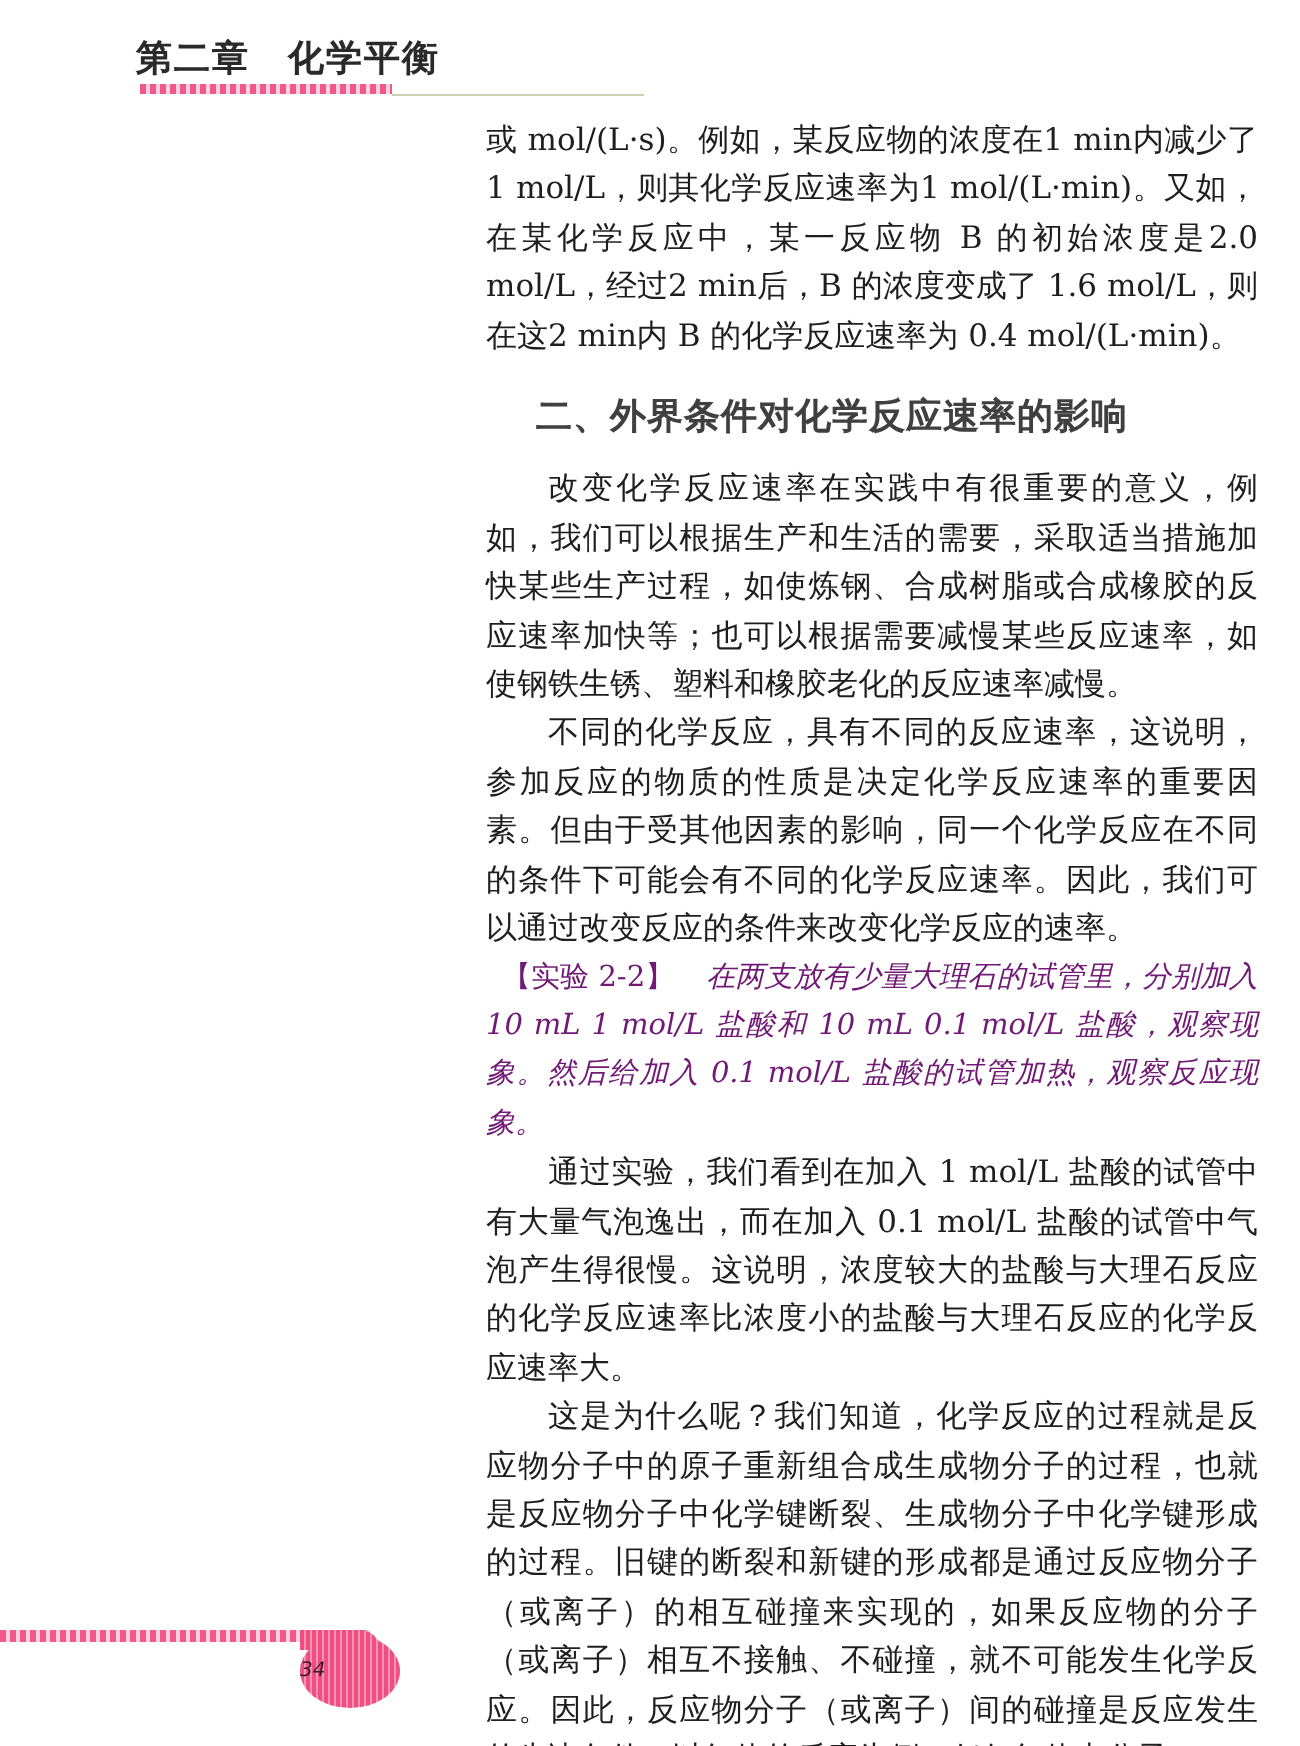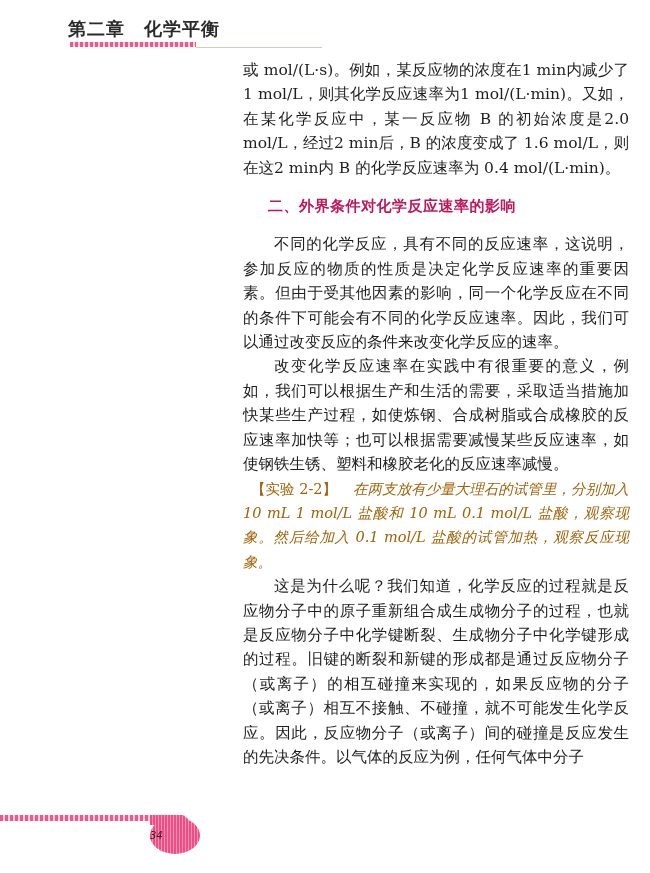--- a/index.html
+++ b/index.html
@@ -52,34 +52,34 @@
     text-align: justify;
   }
   .content p {
     margin: 0;
   }
   .content .indent {
     text-indent: 2em;
   }
   .section-heading {
     margin: 16px 0 12px 25px !important;
-    font-family: Liberation Mono, monospace;
+    font-family: Liberation Sans, sans-serif;
     font-weight: bold;
-    font-size: 15px;
-    color: #be185d;
+    font-size: 18px;
+    color: #404040;
     letter-spacing: 0.5px;
   }
   .subheading {
     padding-left: 2em;
     font-size: 14.5px;
   }
   .experiment {
     font-size: 14.5px;
     font-style: italic;
-    color: #a16207;
+    color: #701a75;
   }
   .experiment .exp-label {
     font-style: normal;
     margin-right: 16px;
     padding-left: 8px;
   }
   .footer-bar {
     position: absolute;
     left: 0;
     top: 815px;
@@ -120,26 +120,27 @@
 
 <div class="chapter-header">第二章　化学平衡</div>
 <div class="header-bar"></div>
 <div class="header-rule"></div>
 
 <div class="content">
   <p>或 mol/(L·s)。例如，某反应物的浓度在1 min内减少了1 mol/L，则其化学反应速率为1 mol/(L·min)。又如，在某化学反应中，某一反应物 B 的初始浓度是2.0 mol/L，经过2 min后，B 的浓度变成了 1.6 mol/L，则在这2 min内 B 的化学反应速率为 0.4 mol/(L·min)。</p>
 
   <p class="section-heading">二、外界条件对化学反应速率的影响</p>
 
+  <p class="indent">改变化学反应速率在实践中有很重要的意义，例如，我们可以根据生产和生活的需要，采取适当措施加快某些生产过程，如使炼钢、合成树脂或合成橡胶的反应速率加快等；也可以根据需要减慢某些反应速率，如使钢铁生锈、塑料和橡胶老化的反应速率减慢。</p>
   <p class="indent">不同的化学反应，具有不同的反应速率，这说明，参加反应的物质的性质是决定化学反应速率的重要因素。但由于受其他因素的影响，同一个化学反应在不同的条件下可能会有不同的化学反应速率。因此，我们可以通过改变反应的条件来改变化学反应的速率。</p>
-  <p class="indent">改变化学反应速率在实践中有很重要的意义，例如，我们可以根据生产和生活的需要，采取适当措施加快某些生产过程，如使炼钢、合成树脂或合成橡胶的反应速率加快等；也可以根据需要减慢某些反应速率，如使钢铁生锈、塑料和橡胶老化的反应速率减慢。</p>
 
 
   <p class="experiment"><span class="exp-label">【实验 2-2】</span><span>在两支放有少量大理石的试管里，分别加入 10 mL 1 mol/L 盐酸和 10 mL 0.1 mol/L 盐酸，观察现象。然后给加入 0.1 mol/L 盐酸的试管加热，观察反应现象。</span></p>
 
+  <p class="indent">通过实验，我们看到在加入 1 mol/L 盐酸的试管中有大量气泡逸出，而在加入 0.1 mol/L 盐酸的试管中气泡产生得很慢。这说明，浓度较大的盐酸与大理石反应的化学反应速率比浓度小的盐酸与大理石反应的化学反应速率大。</p>
   <p class="indent">这是为什么呢？我们知道，化学反应的过程就是反应物分子中的原子重新组合成生成物分子的过程，也就是反应物分子中化学键断裂、生成物分子中化学键形成的过程。旧键的断裂和新键的形成都是通过反应物分子（或离子）的相互碰撞来实现的，如果反应物的分子（或离子）相互不接触、不碰撞，就不可能发生化学反应。因此，反应物分子（或离子）间的碰撞是反应发生的先决条件。以气体的反应为例，任何气体中分子</p>
 </div>
 
 <div class="footer-bar"></div>
 <div class="page-oval-tail"></div>
 <div class="page-oval">
   <span class="page-number">34</span>
 </div>
 
 </body></html>

